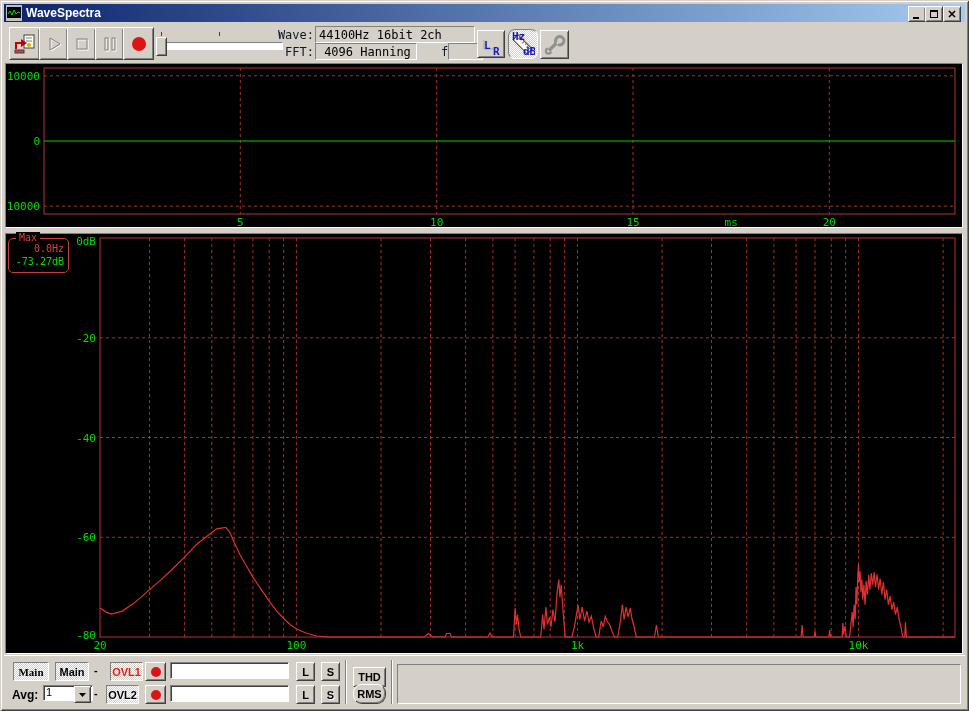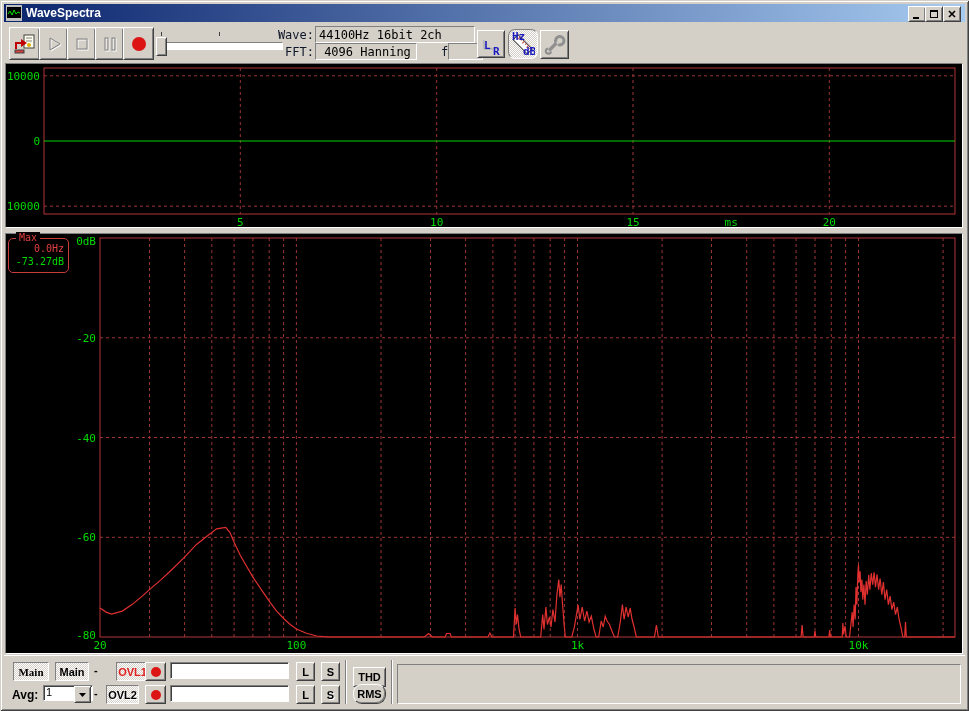--- a/index.html
+++ b/index.html
@@ -240,21 +240,21 @@
       <span class="ln" style="top:4px;color:#e04040;">0.0Hz</span>
       <span class="ln" style="top:17px;color:#00dc00;">-73.27dB</span>
     </div>
   </div>
 
   <div class="abs bbar">
 
     <div class="abs bb-btn checked" style="left:9px;top:6px;width:34px;height:17px;font-family:Liberation Serif, serif;">Main</div>
     <div class="abs bb-btn checked" style="left:51px;top:6px;width:32px;height:17px;">Main</div>
     <span class="abs dash" style="left:90px;top:8px;">-</span>
-    <div class="abs bb-btn checked" style="left:112px;top:6px;width:31px;height:17px;color:#e02020;">OVL1</div>
+    <div class="abs bb-btn checked" style="left:106px;top:6px;width:31px;height:17px;color:#e02020;">OVL1</div>
     <div class="abs tbtn raised" style="left:141px;top:6px;width:19px;height:17px;">
       <span class="reddot"></span>
     </div>
     <input class="abs edit" style="left: 166px; top: 6px; width: 113px; height: 15px;" value="">
     <div class="abs bb-btn raised" style="left:292px;top:6px;width:17px;height:17px;">L</div>
     <div class="abs bb-btn raised" style="left:317px;top:6px;width:17px;height:17px;">S</div>
     <div class="abs bb-btn raised" style="left:349px;top:11px;width:31px;height:18px;">THD</div>
 
     <span class="abs dash" style="left:8px;top:32px;font-size:12px;">Avg:</span>
     <div class="abs" style="left:39px;top:29px;width:48px;height:18px;">

